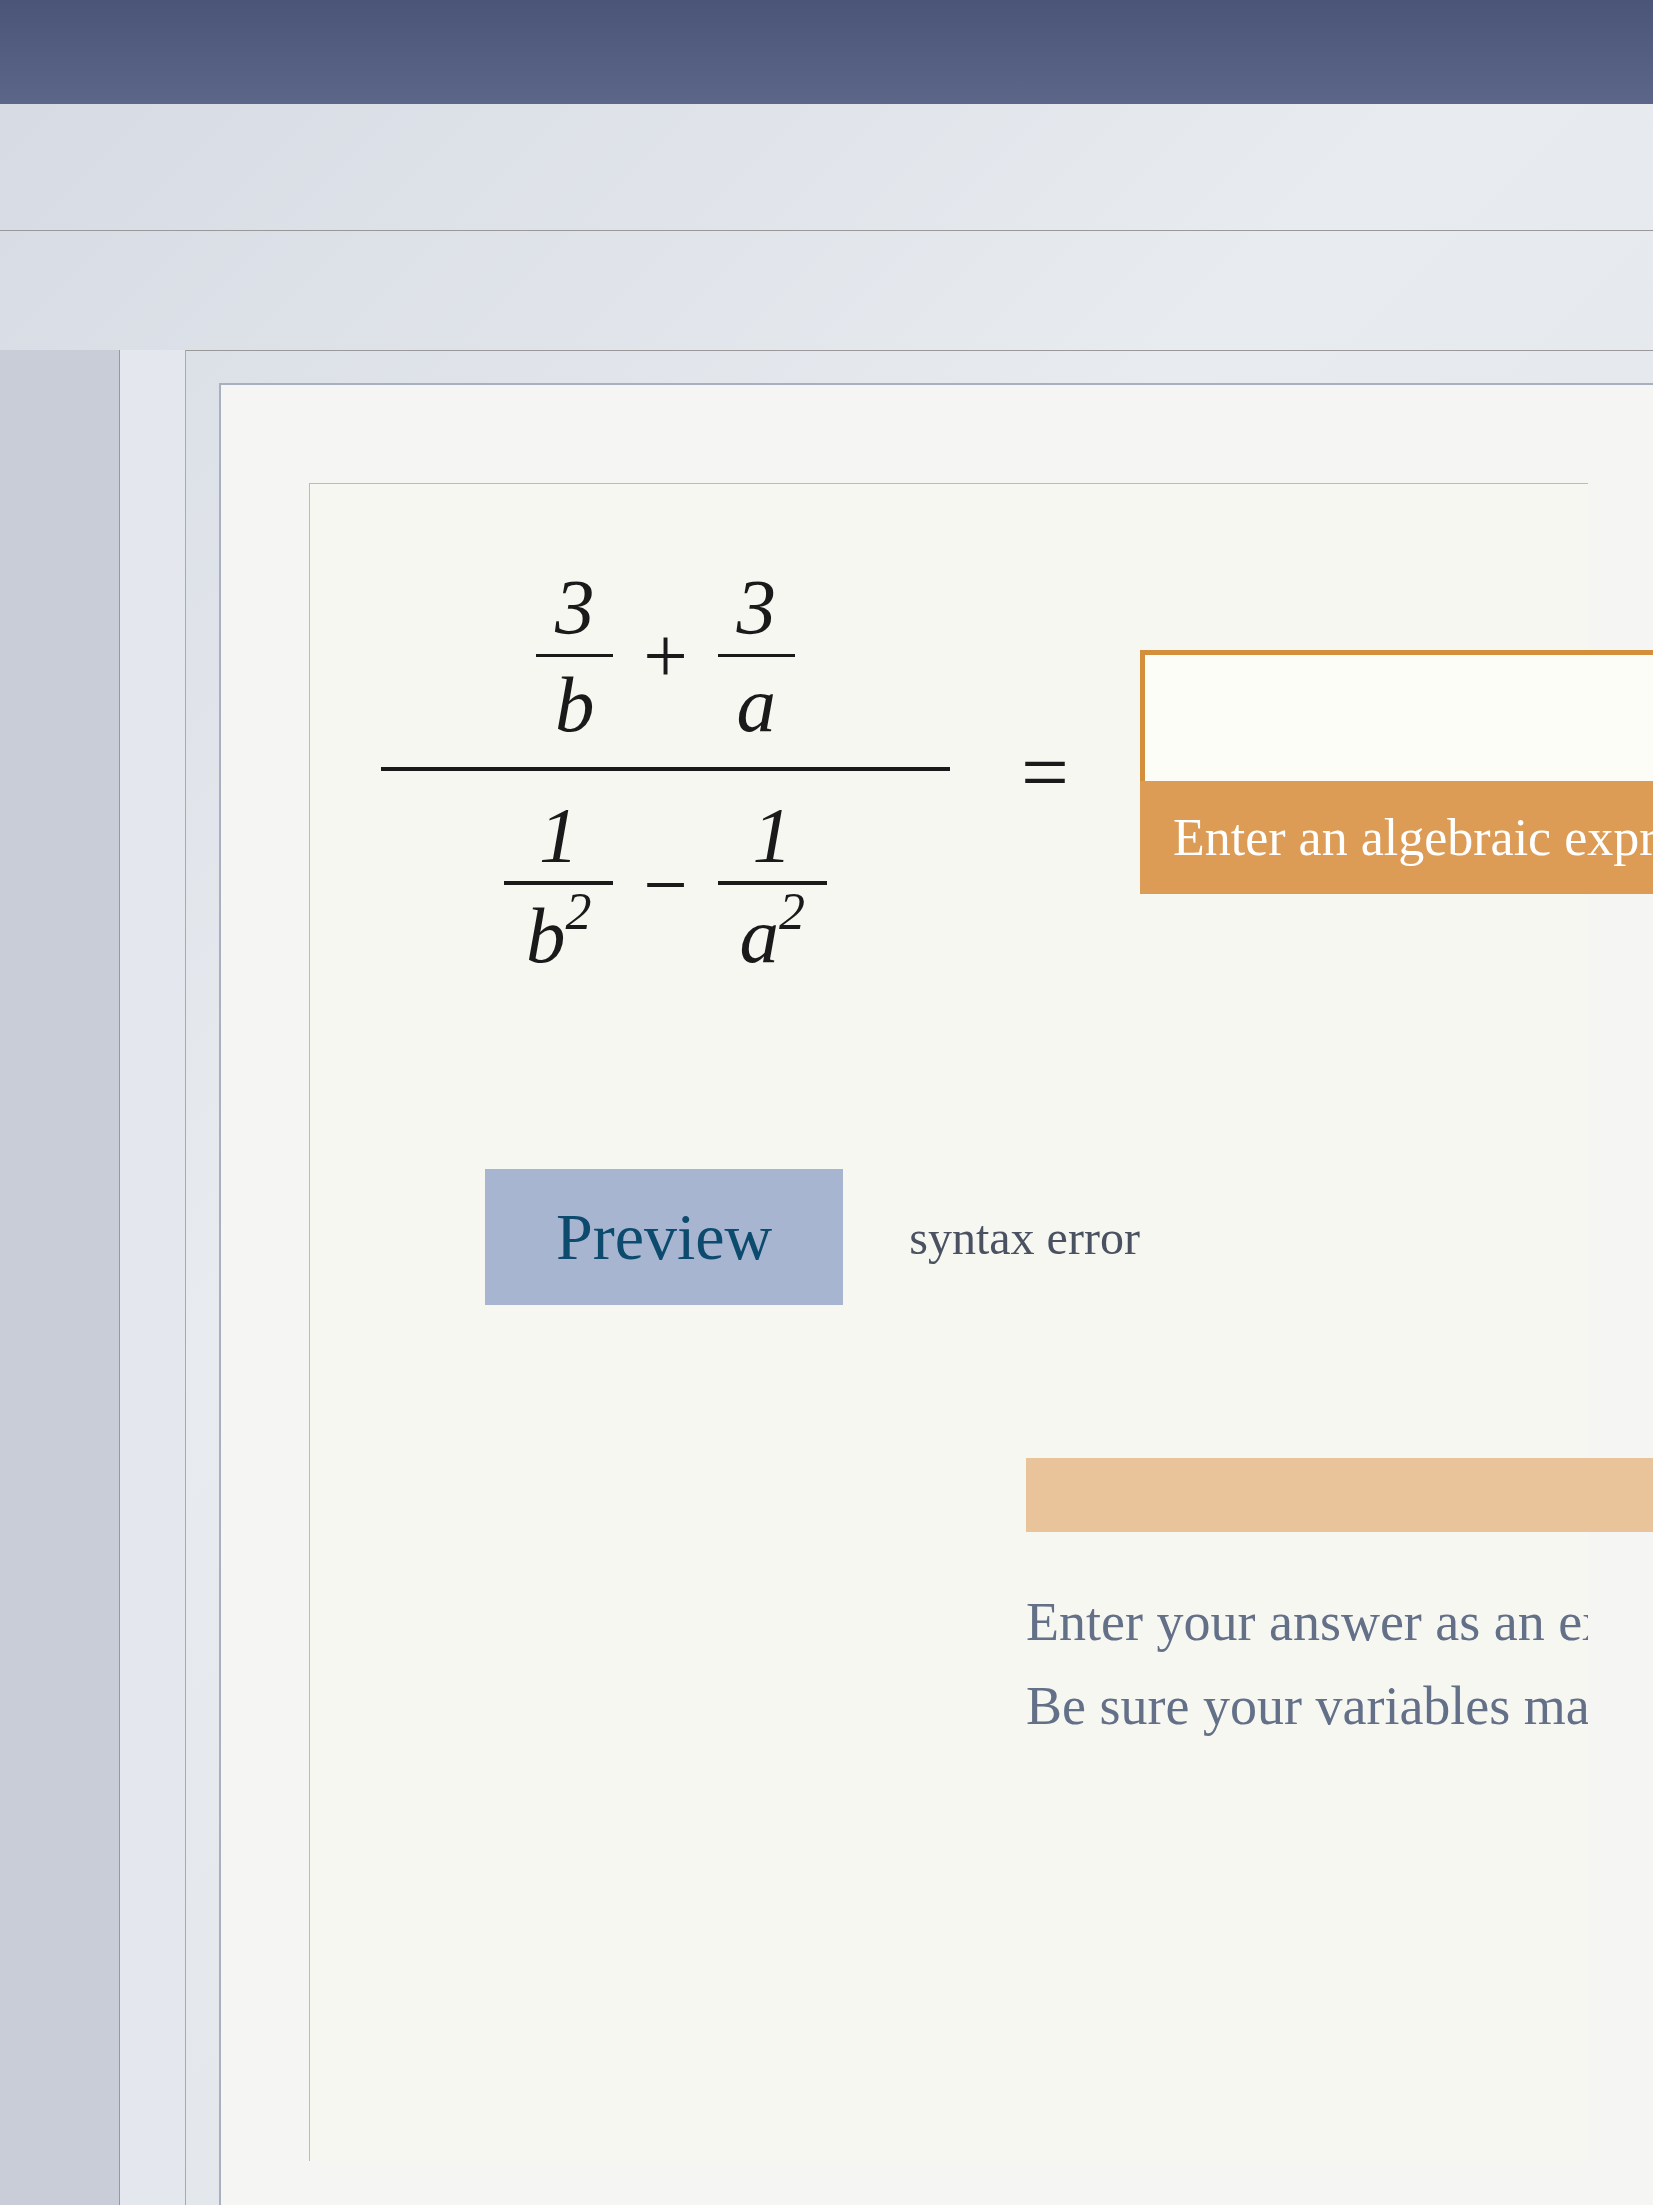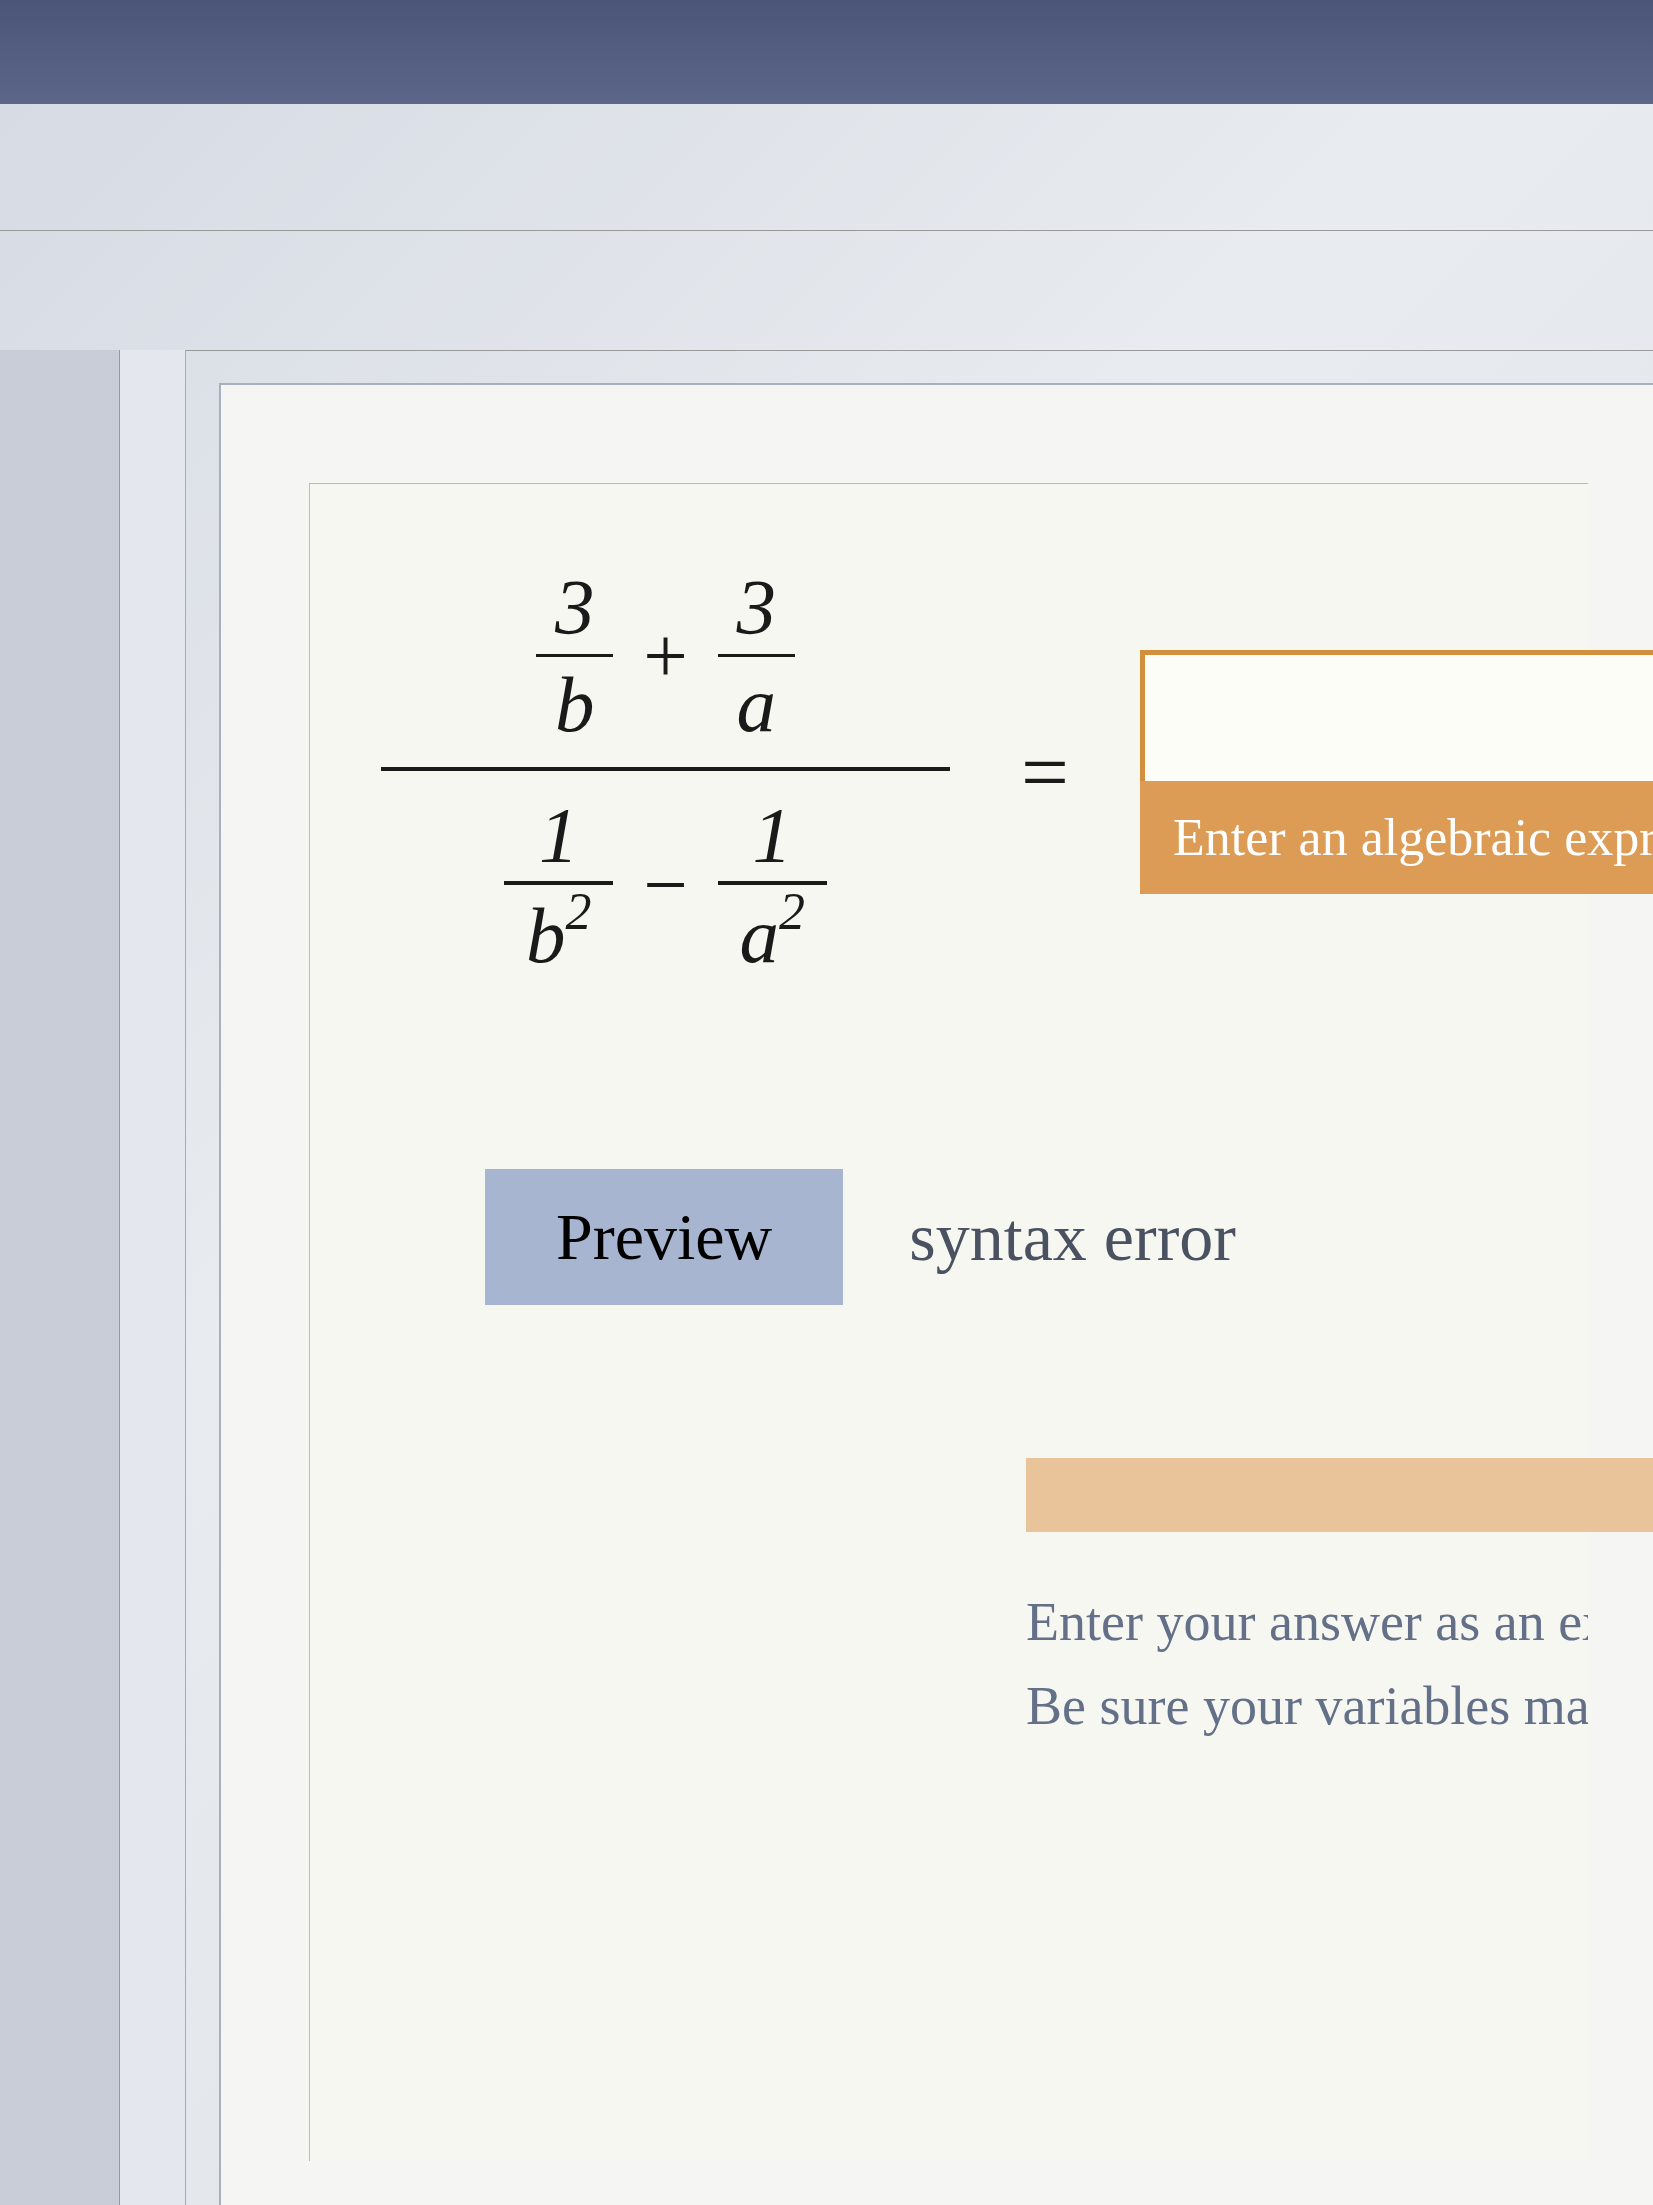--- a/index.html
+++ b/index.html
@@ -197,30 +197,30 @@
     .preview-row {
       display: flex;
       align-items: center;
       gap: 66px;
       margin-top: 170px;
       margin-left: 104px;
     }
     
     .preview-btn {
       background: #a7b5d0;
-      color: #000000;
+      color: #0c4a6e;
       font-size: 66px;
       padding: 30px 71px;
       font-family: Georgia, serif;
       border: none;
       cursor: pointer;
     }
     
     .syntax-error {
-      font-size: 68px;
+      font-size: 48px;
       color: #4a5262;
       font-family: Georgia, serif;
     }
     
     .bottom-hints {
       margin-top: 153px;
       margin-left: 645px;
     }
     
     .hint-bar {

